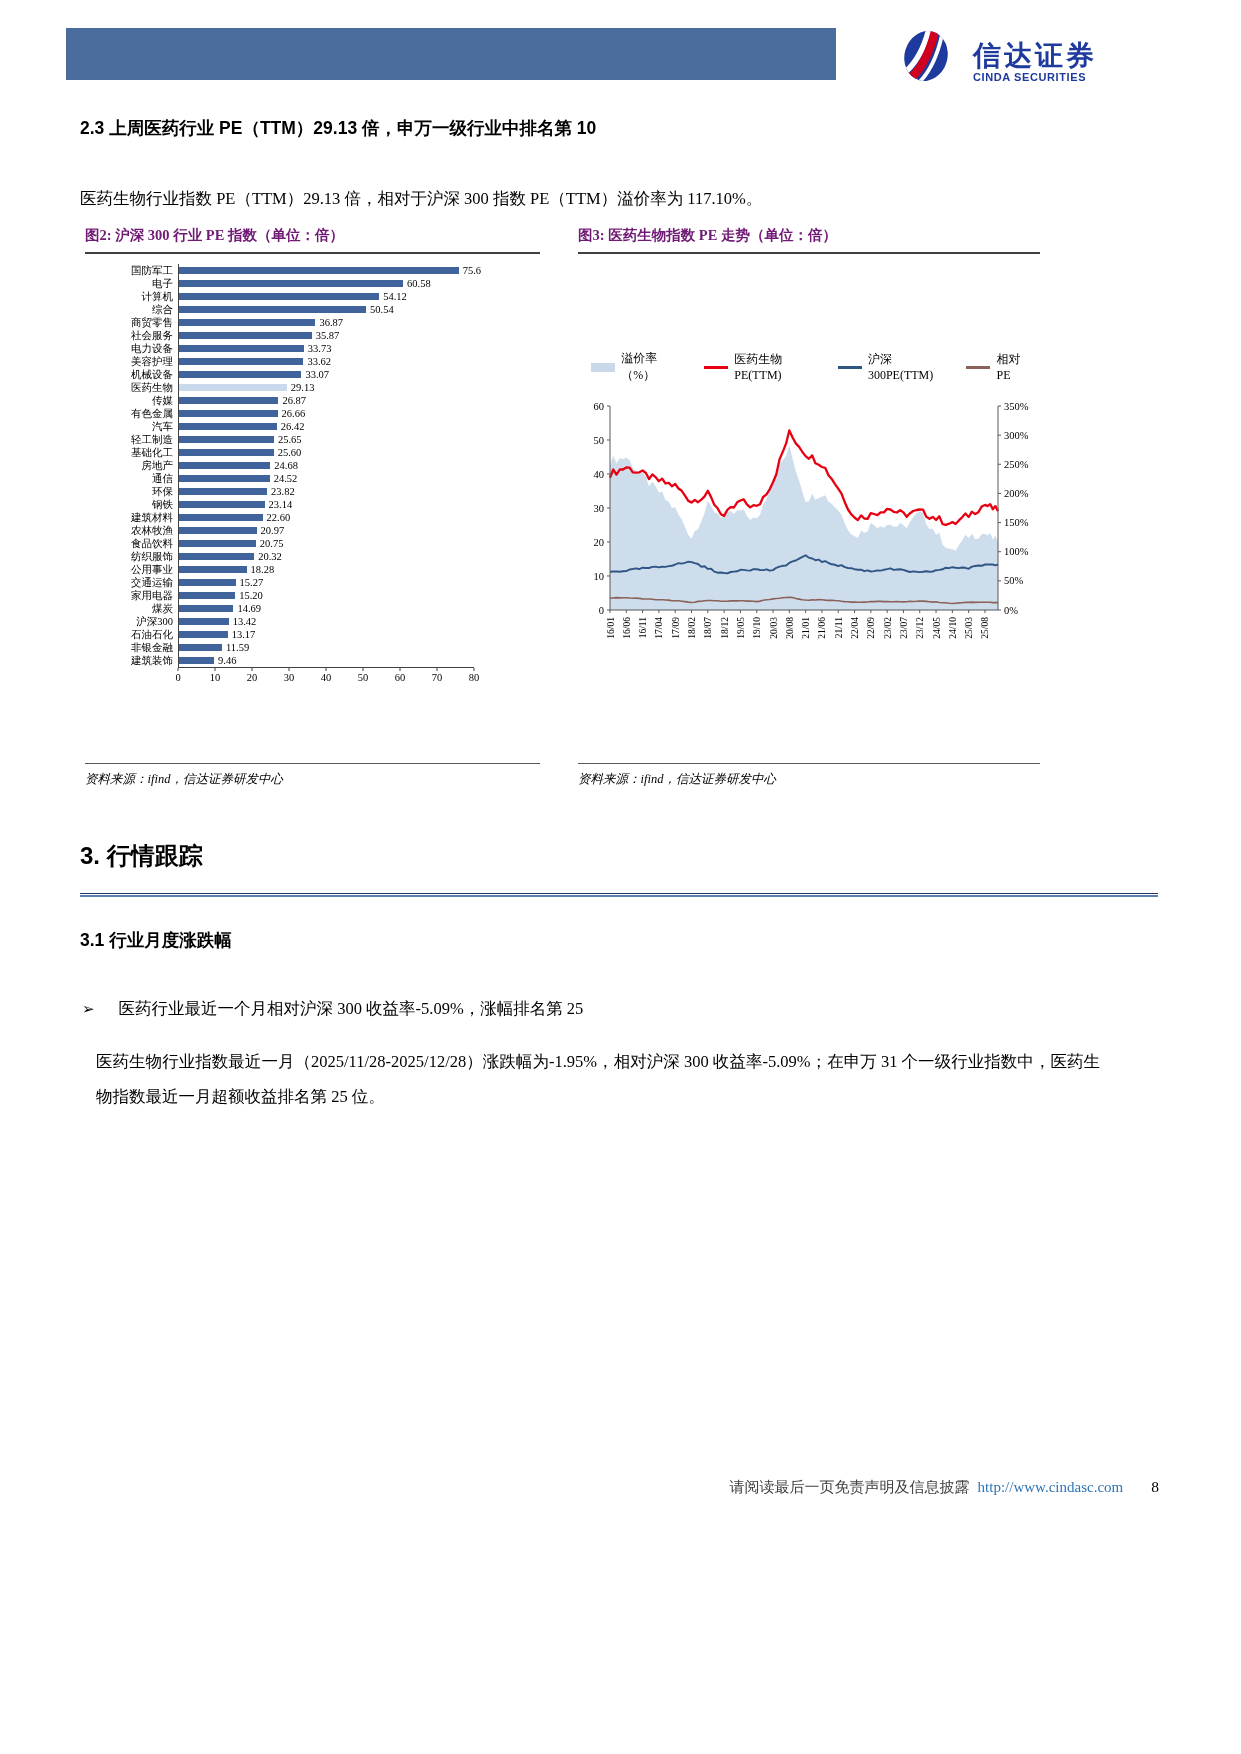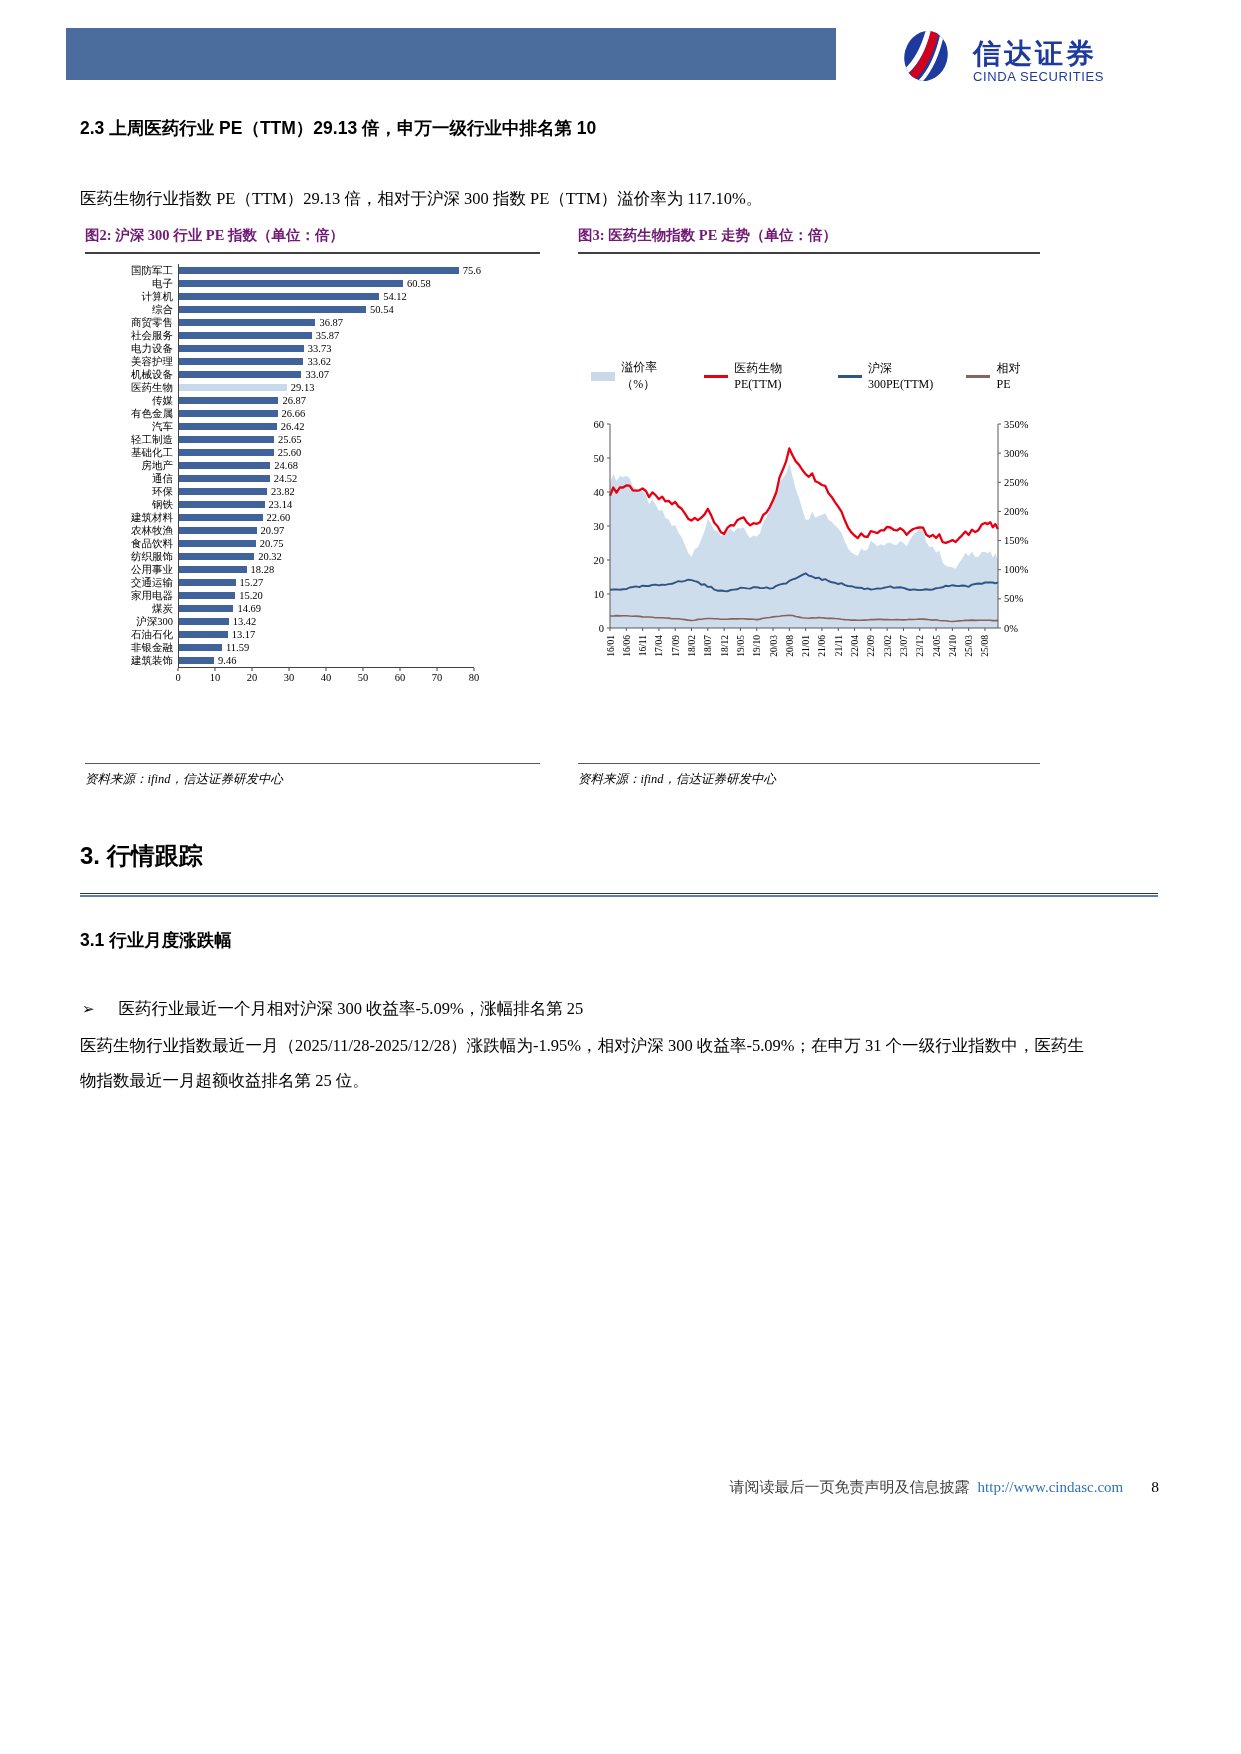--- a/index.html
+++ b/index.html
@@ -3,35 +3,35 @@
 <meta charset="utf-8">
 <style>
   html,body{margin:0;padding:0;background:#e9e9e9;}
   .page{position:relative;width:1241px;height:1754px;background:#fff;margin:0 auto;
         font-family:"Liberation Serif",serif;color:#000;overflow:hidden;}
   
   .top-bar{position:absolute;left:66px;top:28px;width:770px;height:52px;background:#4a6d9d;}
   .logo{position:absolute;left:898px;top:28px;display:flex;align-items:flex-end;gap:19px;}
   .logo-text{display:flex;flex-direction:column;line-height:1.05;}
   .logo-cn{font-family:"Liberation Sans",sans-serif;font-weight:bold;font-size:28px;color:#1e3a9e;letter-spacing:3px;}
-  .logo-en{font-family:"Liberation Sans",sans-serif;font-weight:normal;font-size:13px;color:#1e3a9e;letter-spacing:0.6px;margin-top:2px;}
+  .logo-en{font-family:"Liberation Sans",sans-serif;font-weight:bold;font-size:11px;color:#1e3a9e;letter-spacing:0.6px;margin-top:2px;}
   
   .h23{position:absolute;left:80px;top:116px;margin:0;font-family:"Liberation Sans",sans-serif;
        font-weight:bold;font-size:17.5px;}
   .p23{position:absolute;left:80px;top:188px;margin:0;font-size:16.5px;width:1060px;}
   .h3{position:absolute;left:80px;top:840px;margin:0;font-family:"Liberation Sans",sans-serif;
       font-weight:bold;font-size:24px;}
   .h3-rule{position:absolute;left:80px;top:893px;width:1078px;height:4px;
            background:linear-gradient(#1f3864 0 35%,#fff 35% 45%,#5b7fae 45% 100%);}
   .h31{position:absolute;left:80px;top:928px;margin:0;font-family:"Liberation Sans",sans-serif;
        font-weight:bold;font-size:17.5px;}
   .bullet-line{position:absolute;left:82px;top:998px;display:flex;align-items:baseline;}
   .bullet-marker{font-size:15px;margin-right:24px;}
   .bullet-text{font-weight:normal;font-size:16.5px;}
-  .p31{position:absolute;left:80px;top:1028px;margin:0;width:1004px;font-size:16.5px;
+  .p31{position:absolute;left:80px;top:1028px;margin:16px;width:1004px;font-size:16.5px;
        line-height:35px;text-align:justify;}
   
   .figures{position:absolute;left:85px;top:226px;display:flex;gap:38px;}
   .figure{width:455px;height:562px;display:flex;flex-direction:column;}
   .figure.fig3{width:462px;}
   .fig-title{font-weight:bold;font-size:14.5px;color:#701a75;padding-bottom:7px;}
   .fig-rule{border-top:2px solid #404040;}
   .fig-rule.thin{border-top:1.5px solid #595959;}
   .fig-source-block{margin-top:auto;}
   .fig-source{font-style:italic;font-size:12.5px;padding-top:7px;}
@@ -41,21 +41,21 @@
   .bar-label{width:88px;text-align:right;padding-right:5px;font-size:10.5px;white-space:nowrap;}
   .bar-track{position:relative;height:13px;display:flex;align-items:center;border-left:1px solid #404040;flex:1;}
   .bar{height:7.5px;}
   .bar-val{font-size:10.5px;margin-left:4px;}
   .bar-axis{margin-left:93px;width:296px;position:relative;border-top:1px solid #404040;height:22px;}
   .bar-axis .tickmark{position:absolute;top:0;width:1px;height:3px;background:#404040;transform:translateX(-0.5px);}
   .bar-axis .ticklabel{position:absolute;top:4px;transform:translateX(-50%);font-size:10.5px;}
   
   .line-chart{margin-top:88px;}
   .lg-row{display:flex;justify-content:center;margin-bottom:6px;}
-  .lg-item{display:inline-flex;align-items:center;gap:6px;margin:17px 13px;font-size:12px;}
+  .lg-item{display:inline-flex;align-items:center;gap:6px;margin:8px 13px;font-size:12px;}
   .lg-area{width:30px;height:9px;display:inline-block;}
   .lg-line{width:30px;height:3px;display:inline-block;}
   svg text{font-family:"Liberation Serif",serif;}
   
   .footer{position:absolute;left:63px;right:82px;top:1478px;display:flex;justify-content:flex-end;
           align-items:baseline;font-size:15px;color:#404040;}
   .footer-link{color:#2e74b5;text-decoration:none;margin-left:8px;}
   .footer-page{color:#000;margin-left:28px;font-size:15.5px;}
 </style>
 </head>

